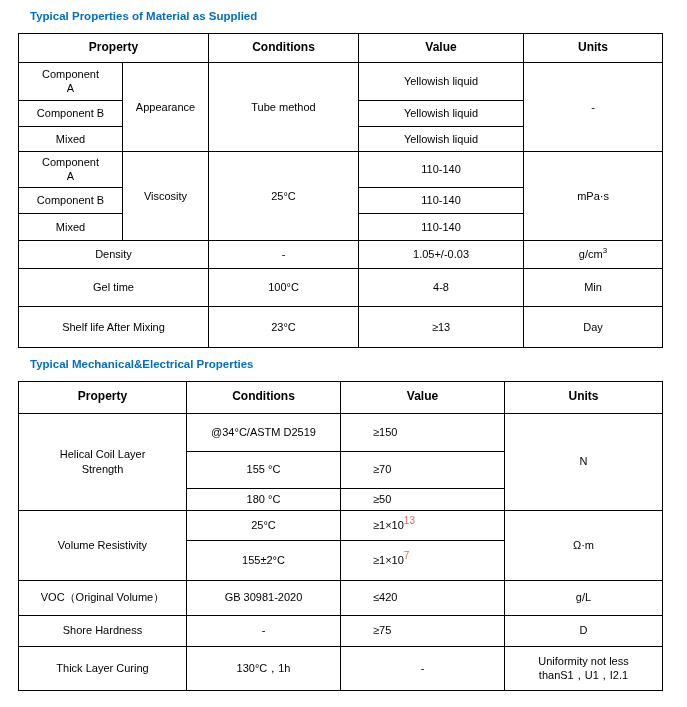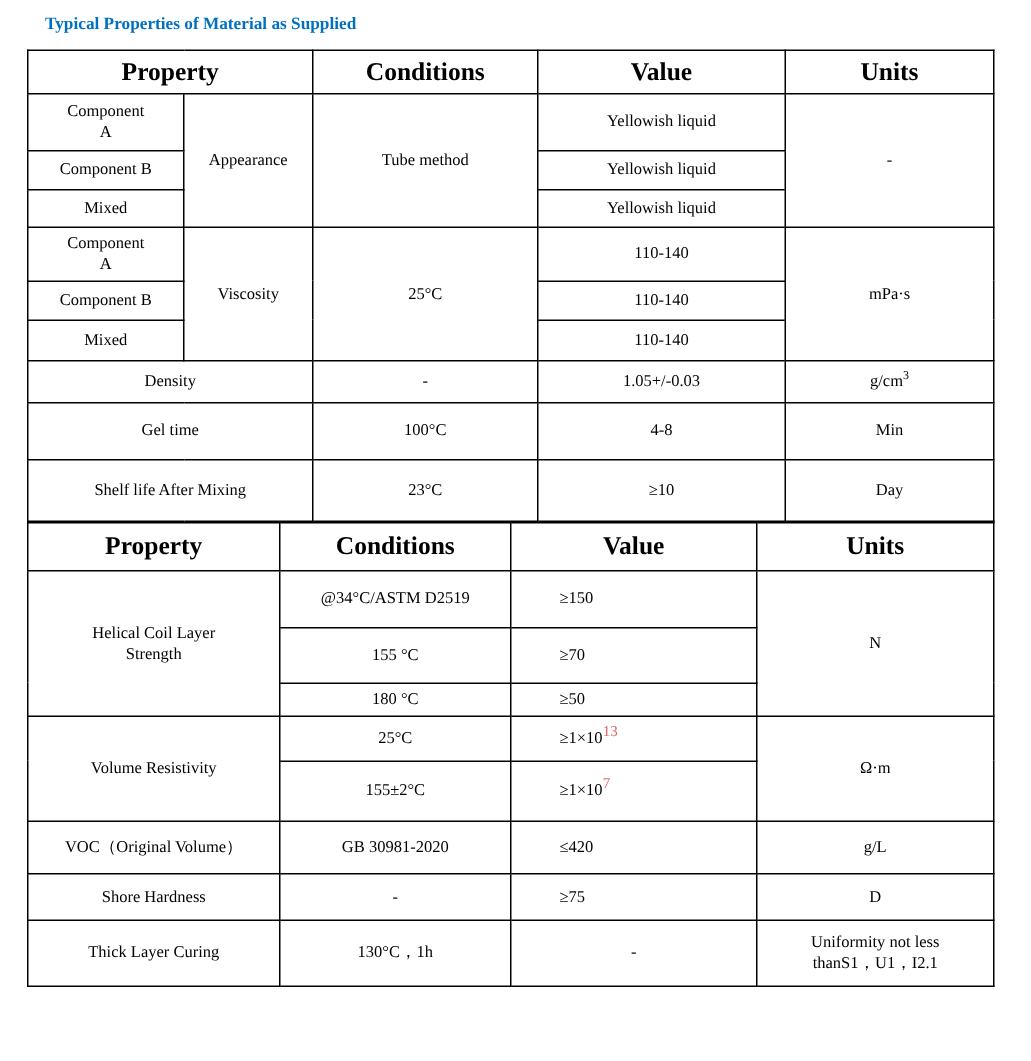--- a/index.html
+++ b/index.html
@@ -4,21 +4,21 @@
 <style>
   html, body { margin: 0; padding: 0; }
   body {
     width: 687px;
     height: 707px;
     background: #ffffff;
     color: #000000;
     font-family: "Liberation Sans", sans-serif;
     overflow: hidden;
   }
-  .page { padding: 10px 1px 0 18px; font-family: Liberation Serif, serif; }
+  .page { padding: 10px 1px 0 18px; }
 
   .section-title {
     font-size: 11.5px;
     font-weight: 700;
     color: var(--title-color, #0070c0);
     margin: 0 0 9px 12px;
     line-height: 1.2;
   }
   .section-title.second { margin-top: 10px; }
 
@@ -30,21 +30,21 @@
   .props td, .props th {
     border: 1px solid var(--border-color, #000);
     font-size: 11px;
     text-align: center;
     vertical-align: middle;
     padding: 1px 3px;
     line-height: 1.3;
     white-space: pre-line;
     overflow: hidden;
   }
-  .props th { font-size: 17px; font-weight: 700; }
+  .props th { font-size: 12px; font-weight: 700; }
 
   
   .t2 td.val { text-align: left; padding-left: 32px; }
 
   sup.p { font-size: 10px; color: var(--sup-color, #e06666); line-height: 0; text-align: center; }
   sup.k { font-size: 8px; line-height: 0; }
 </style>
 </head>
 <body>
 
@@ -110,26 +110,27 @@
       </tr>
       <tr style="height:38px">
         <td colspan="2">Gel time</td>
         <td>100°C</td>
         <td>4-8</td>
         <td>Min</td>
       </tr>
       <tr style="height:41px">
         <td colspan="2">Shelf life After Mixing</td>
         <td>23°C</td>
-        <td>≥10</td>
+        <td>≥13</td>
         <td>Day</td>
       </tr>
     </tbody>
   </table>
 
+  <div class="section-title second">Typical Mechanical&amp;Electrical Properties</div>
 
   <table class="props t2">
     <colgroup>
       <col style="width:168px">
         <col style="width:154px">
         <col style="width:164px">
         <col style="width:158px">
     </colgroup>
     <tbody>
       <tr style="height:32px">

